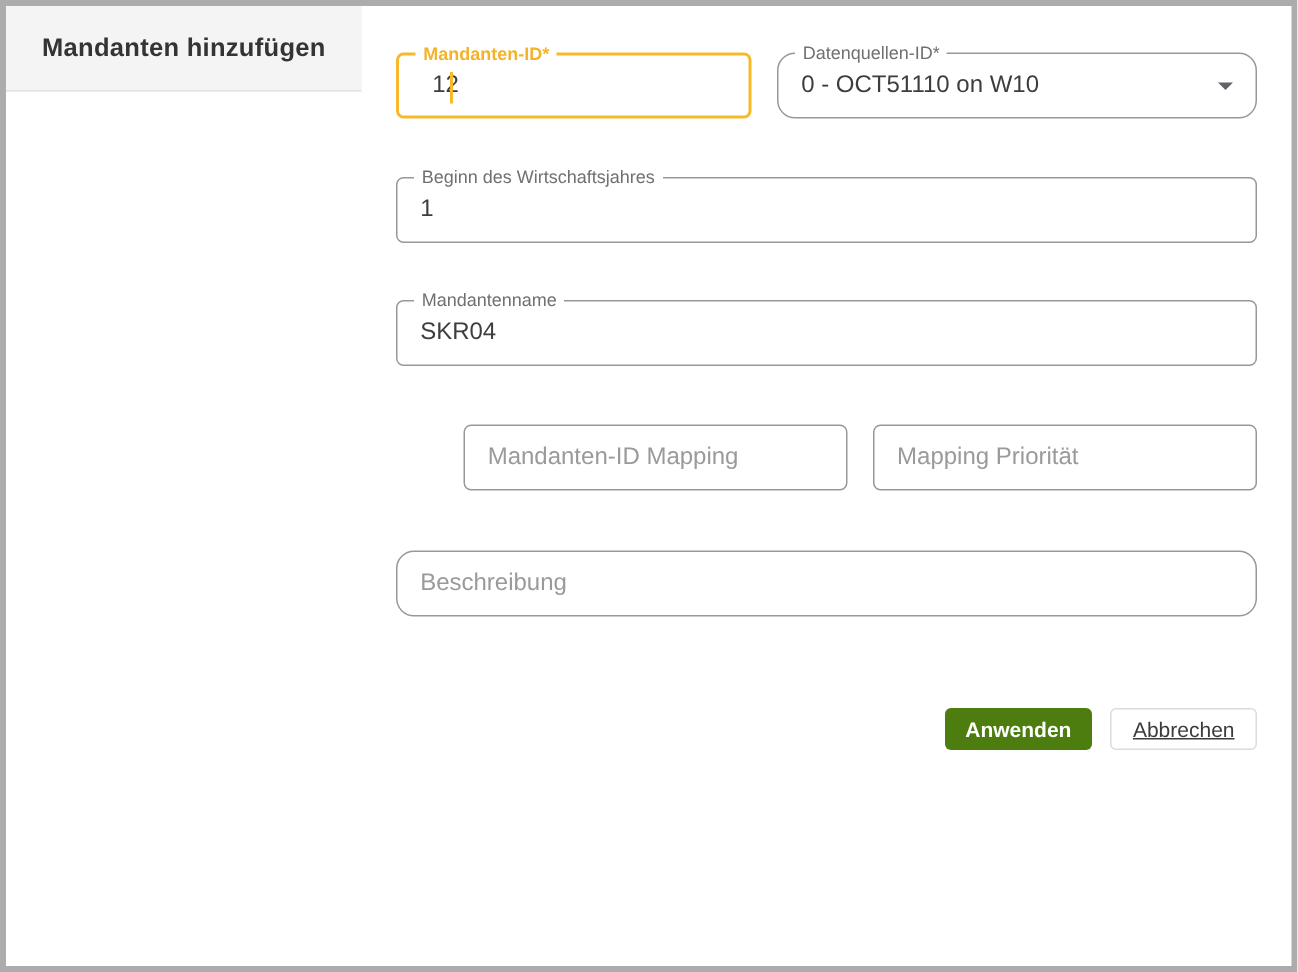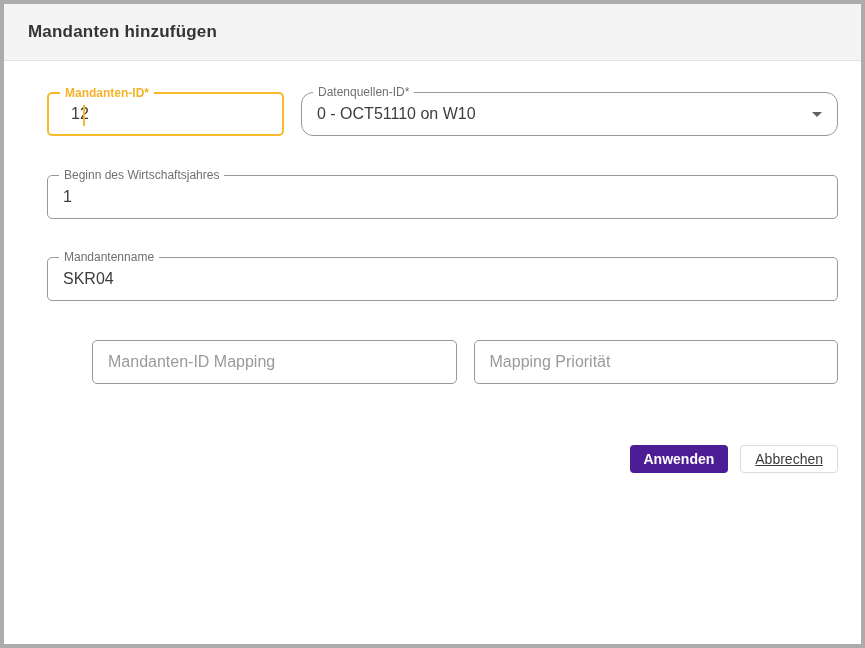--- a/index.html
+++ b/index.html
@@ -1,28 +1,28 @@
 <!DOCTYPE html>
 <html><head>
 <meta charset="utf-8">
 <style>
   * { margin:0; padding:0; box-sizing:border-box; }
   html,body { width:865px; height:648px; }
   body { font-family:"Liberation Sans", sans-serif; background:#ffffff; }
 
   .window { width:865px; height:648px; border:4px solid #acacac; background:#ffffff;
-            display:flex; flex-direction:column; }
+            display:flex; }
 
   .header { height:57px; background:#f4f4f4; border-bottom:1px solid #e2e2e2;
             display:flex; align-items:center; padding:0 24px; flex-shrink:0; }
   .title  { font-size:17px; font-weight:700; color:#343434; letter-spacing:.2px; }
 
   .content { flex:1; padding:0 23px; }
 
-  .row { display:flex; gap:17px;margin-left:20px; }
+  .row { display:flex; gap:17px; }
   .row1 { margin-top:31px; }
   .row2 { margin-top:36px; }
   .row3 { margin-top:39px; }
   .row4 { margin-top:38px; }
   .row5 { margin-top:39px;padding-left:45px; }
   .row6 { margin-top:40px; }
 
   .field { position:relative; height:44px; border:1px solid #989898; border-radius:5px;
            background:#fff; }
   .f-mid  { width:237px; flex-shrink:0; }
@@ -48,21 +48,21 @@
                   font-size:16px; color:#3d3d3d; }
   .arrow { position:absolute; right:15px; top:50%; margin-top:-2px; width:0; height:0;
            border-left:5px solid transparent; border-right:5px solid transparent;
            border-top:5px solid #5f6368; }
 
   .actions { display:flex; justify-content:flex-end; align-items:center; gap:12px;
              margin-top:61px; }
   .btn { height:28px; min-width:90px; border-radius:4px; font-size:14px; padding:0 14px;
          display:flex; align-items:center; justify-content:center; cursor:pointer;
          font-family:inherit; }
-  .btn-primary   { background:#4c1d95; color:#ffffff; border:none; font-weight:700; }
+  .btn-primary   { background:#4d7c0f; color:#ffffff; border:none; font-weight:700; }
   .btn-secondary { background:#ffffff; color:#3c3c3c; border:1px solid #dcdcdc;text-decoration:underline; }
 </style>
 </head>
 <body>
 
 <div class="window">
 
   <div class="header">
     <div class="title">Mandanten hinzufügen</div>
   </div>
@@ -99,20 +99,25 @@
 
     <div class="row row5">
       <div class="field f-half">
         <input type="text" placeholder="Mandanten-ID Mapping" style="">
       </div>
       <div class="field f-half">
         <input type="text" placeholder="Mapping Priorität" style="">
       </div>
     </div>
 
+    <div class="row row6">
+      <div class="field f-grow">
+        <input type="text" placeholder="Beschreibung" style="">
+      </div>
+    </div>
 
     <div class="actions">
       <button class="btn btn-primary">Anwenden</button>
       <button class="btn btn-secondary">Abbrechen</button>
     </div>
 
   </div>
 </div>
 
 </body></html>

